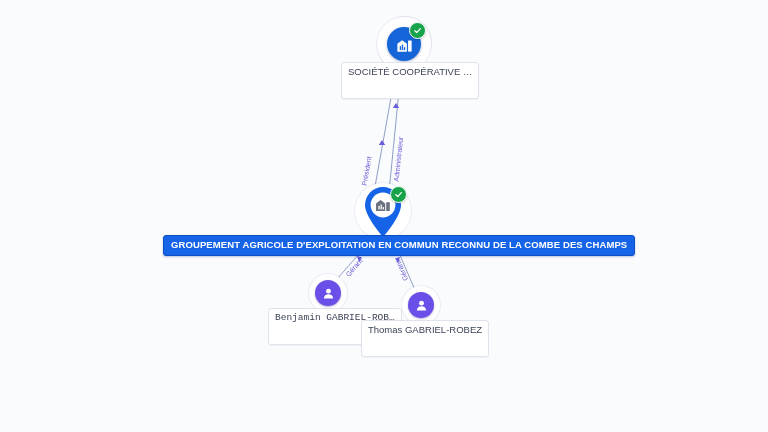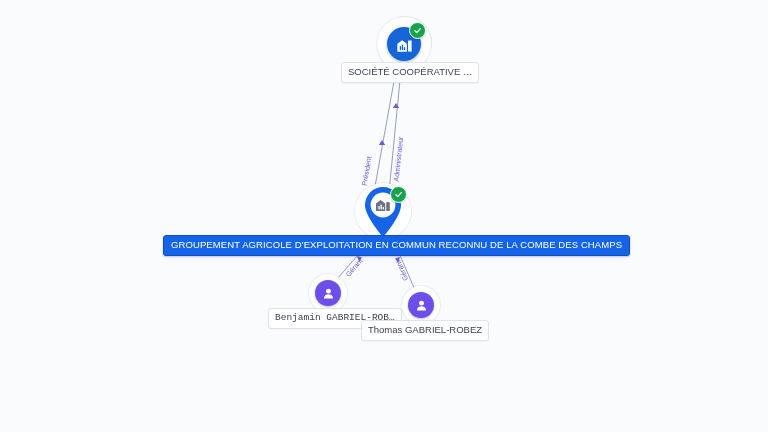--- a/index.html
+++ b/index.html
@@ -147,32 +147,33 @@
   
   .node-label {
     position: absolute;
     white-space: nowrap;
     background: #ffffff;
     border: 1px solid #dfe3ec;
     border-radius: 3px;
     color: #3c4257;
     font-size: 9.5px;
     line-height: 1;
-    padding: 4px 6px 5px 6px;
+    padding: 4px 6px 21px 6px;
     box-shadow: 0 1px 1px rgba(60,80,130,0.06);
   }
 
   .node-label.selected {
     background: #1564e8;
     border: 1px solid #0d4fc4;
     color: #ffffff;
     font-size: 9.5px;
     padding: 4px 7px 5px 7px;
     letter-spacing: 0.1px;
     box-shadow: 0 1px 2px rgba(20,60,160,0.30);
+    font-weight: bold;
   }
 
   
   .edge-label {
     position: absolute;
     color: #6a5bd8;
     font-size: 7px;
     line-height: 1;
     white-space: nowrap;
     transform-origin: 0 50%;

